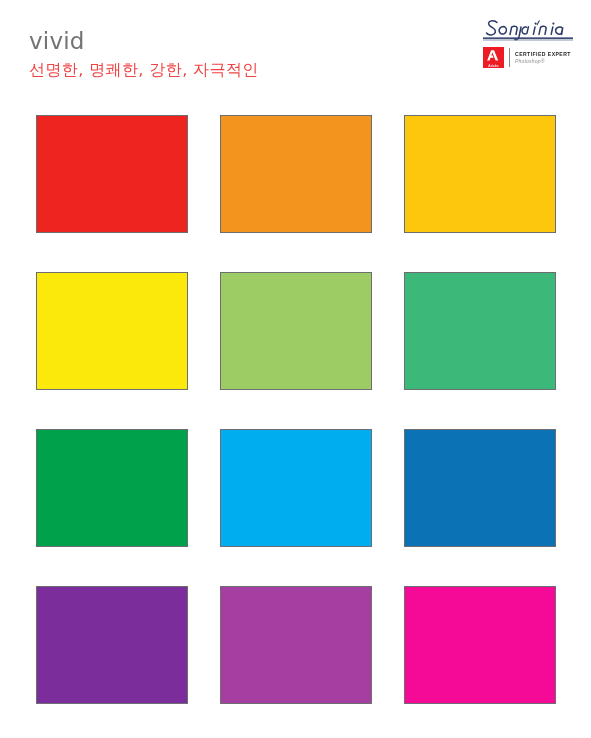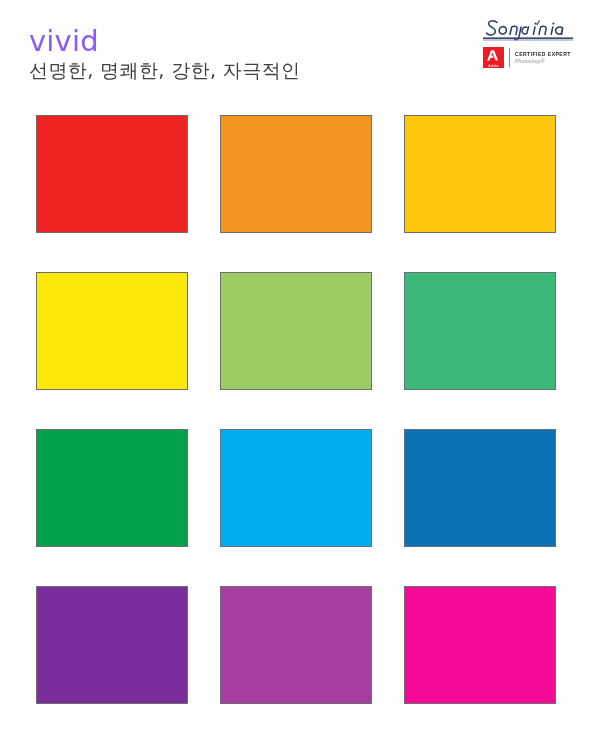--- a/index.html
+++ b/index.html
@@ -32,33 +32,33 @@
   }
 
   .title-block {
     position: absolute;
     left: 29px;
     top: 28px;
   }
 
   .title-main {
     font-family: "DejaVu Sans", "Liberation Sans", sans-serif;
-    font-size: 29px;
+    font-size: 23px;
     font-weight: 400;
-    color: #8b5cf6;
+    color: #737373;
     line-height: 26px;
     letter-spacing: 0.2px;
     white-space: nowrap;
   }
 
   .title-sub {
     font-family: "DejaVu Sans", "Liberation Sans", sans-serif;
-    font-size: 19px;
+    font-size: 16px;
     font-weight: 400;
-    color: #404040;
+    color: #ef4444;
     line-height: 26px;
     margin-top: 3px;
     letter-spacing: 0.4px;
     white-space: nowrap;
   }
 
   
   .logo-block {
     position: absolute;
     left: 481px;

